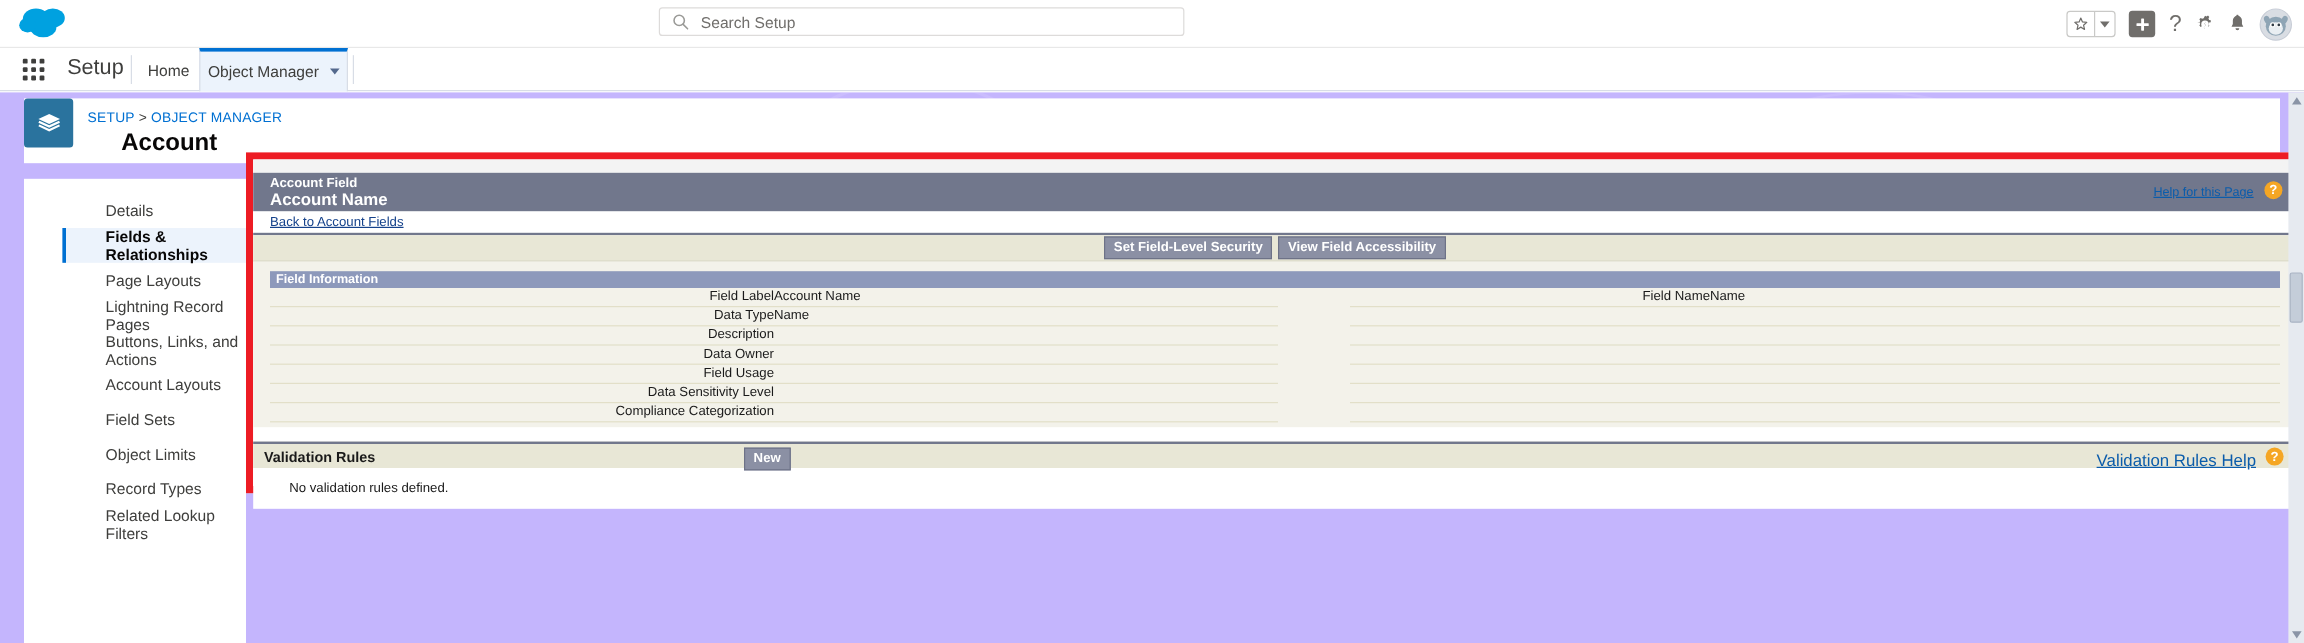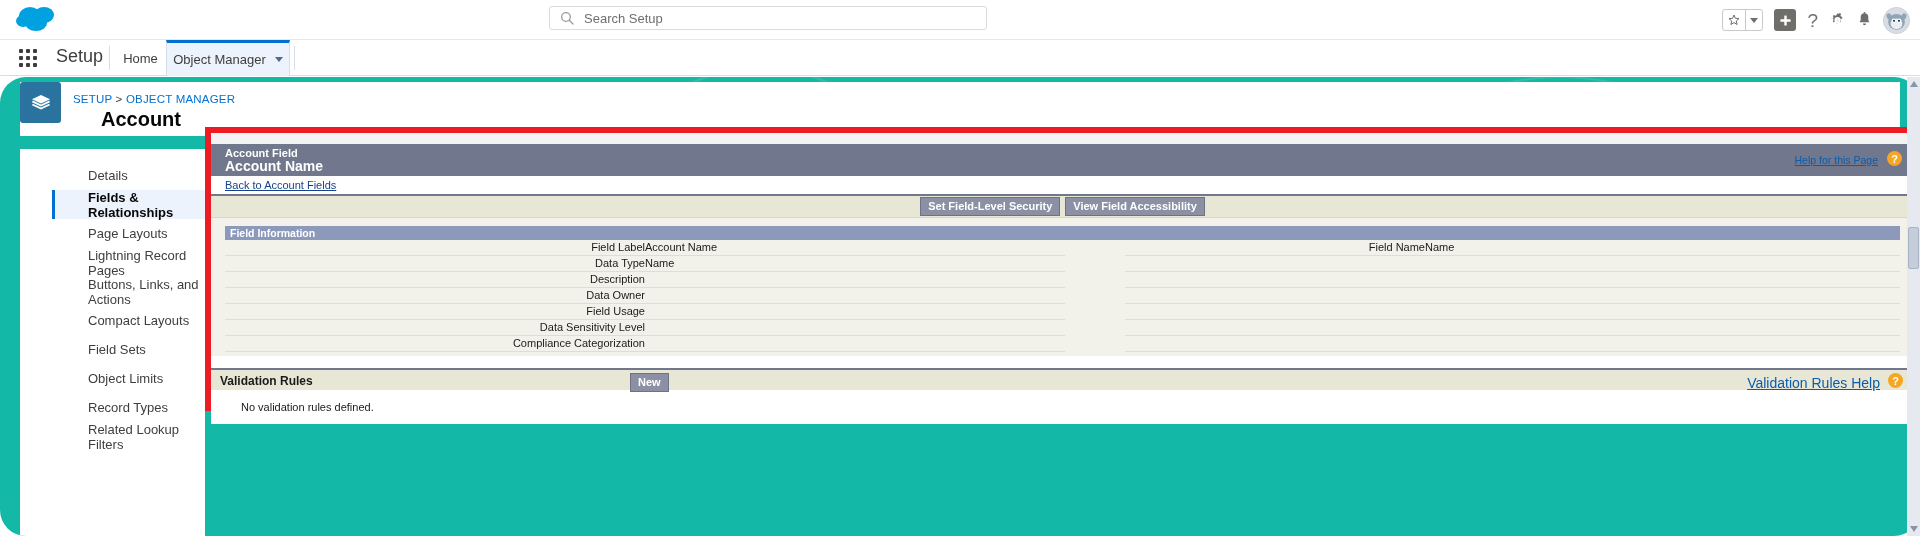--- a/index.html
+++ b/index.html
@@ -117,23 +117,22 @@
     border-right: 4px solid transparent;
     border-top: 5px solid #54698d;
     display: inline-block;
   }
   .tab-om-div { position:absolute; left:294px; top:6px; width:1px; height:24px; background:#d8dde6; }
 
   
   .page-backdrop {
     position: absolute; left: 0; top: 77px;
     width: 1920px; height: 459px;
-    background: #14b8a6;
+    background: #c4b5fd;
     overflow: hidden;
-    border-radius: 26px;
   }
   .page-backdrop::before {
     content: "";
     position: absolute; left: 0; top: 0; width: 1920px; height: 110px;
     background:
       radial-gradient(ellipse 140px 50px at 120px 30px, transparent 44%, rgba(255,255,255,.11) 45%, rgba(255,255,255,.11) 47%, transparent 48%),
       radial-gradient(ellipse 200px 70px at 420px 55px, transparent 44%, rgba(255,255,255,.10) 45%, rgba(255,255,255,.10) 47%, transparent 48%),
       radial-gradient(ellipse 170px 60px at 760px 20px, transparent 44%, rgba(255,255,255,.10) 45%, rgba(255,255,255,.10) 47%, transparent 48%),
       radial-gradient(ellipse 240px 80px at 1150px 45px, transparent 44%, rgba(255,255,255,.09) 45%, rgba(255,255,255,.09) 47%, transparent 48%),
       radial-gradient(ellipse 190px 65px at 1560px 30px, transparent 44%, rgba(255,255,255,.10) 45%, rgba(255,255,255,.10) 47%, transparent 48%),
@@ -299,21 +298,21 @@
     height: 22px;
     position: relative;
     display: flex; align-items: center;
   }
   .vr-title {
     position: absolute; left: 9px; top: 4px;
     font-size: 12px; font-weight: bold; color: #1a1a1a;
     font-family: "Liberation Sans", sans-serif;
   }
   .vr-newbtn {
-    position: absolute; left: 419px; top: 3px;
+    position: absolute; left: 409px; top: 3px;
   }
   .vr-help {
     position: absolute; right: 34px; top: 5px;
     font-size: 14px; color: #0b5cab;
     text-decoration: underline; cursor: pointer;
     font-family: "Liberation Sans", sans-serif;
   }
   .vr-badge {
     position: absolute; right: 11px; top: 3px;
     width: 15px; height: 15px; border-radius: 50%;
@@ -489,21 +488,21 @@
     <div class="side-item">
         <span>Page Layouts</span>
       </div>
     <div class="side-item">
         <span>Lightning Record Pages</span>
       </div>
     <div class="side-item">
         <span>Buttons, Links, and Actions</span>
       </div>
     <div class="side-item">
-        <span>Compact Layouts</span>
+        <span>Account Layouts</span>
       </div>
     <div class="side-item">
         <span>Field Sets</span>
       </div>
     <div class="side-item">
         <span>Object Limits</span>
       </div>
     <div class="side-item">
         <span>Record Types</span>
       </div>

